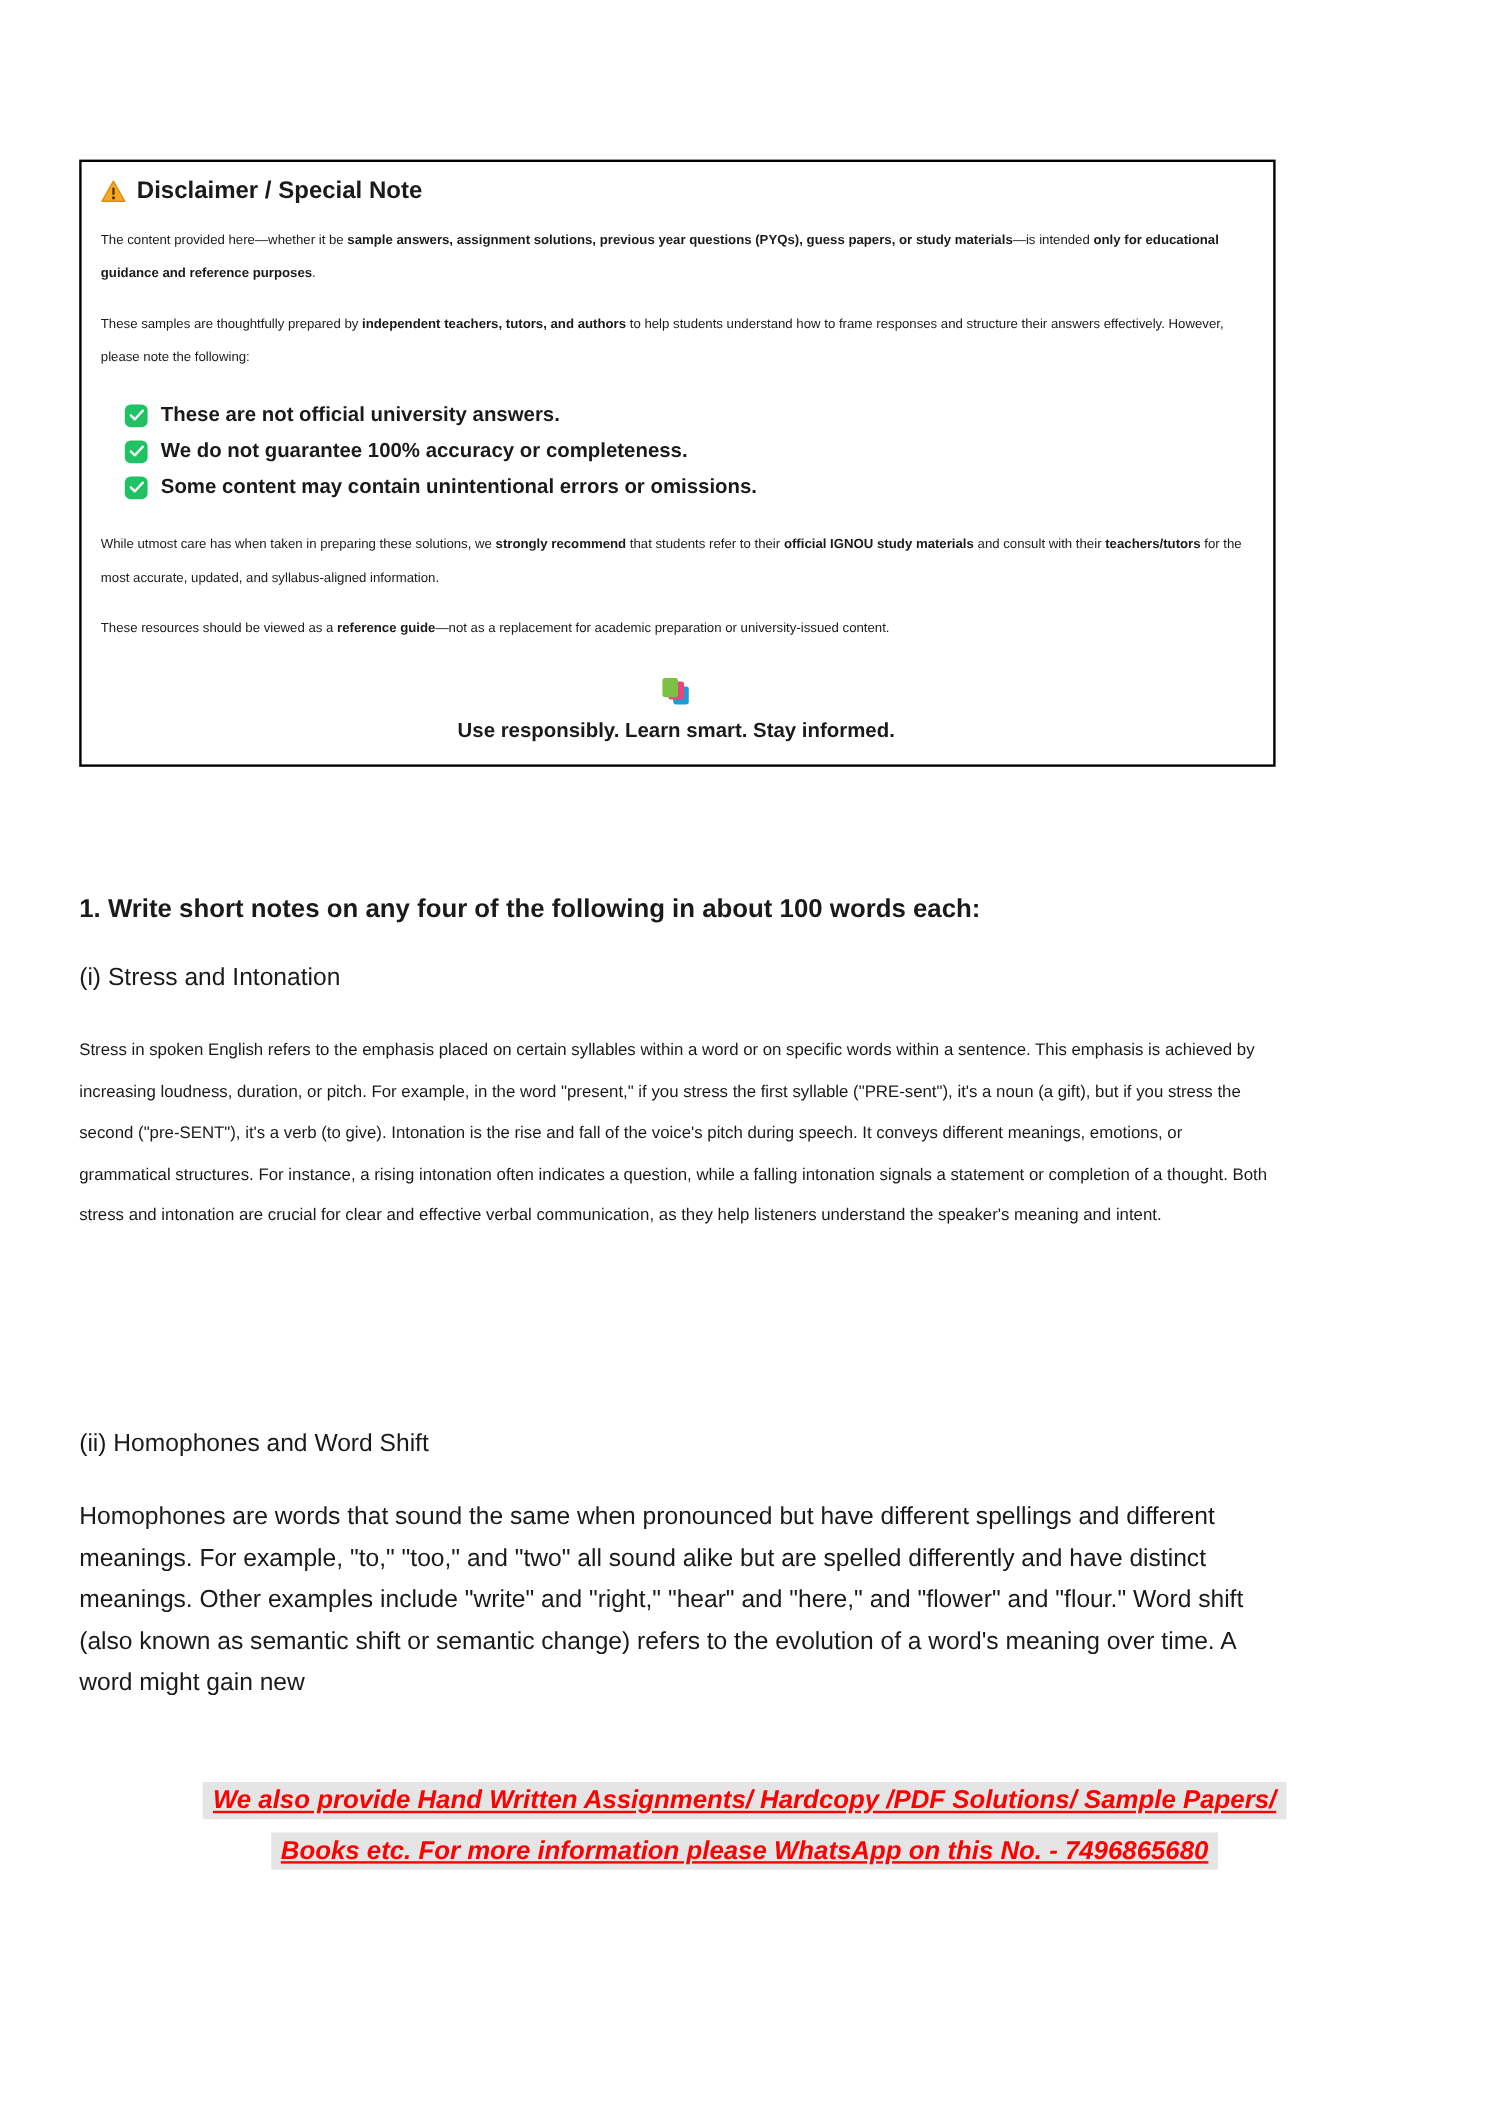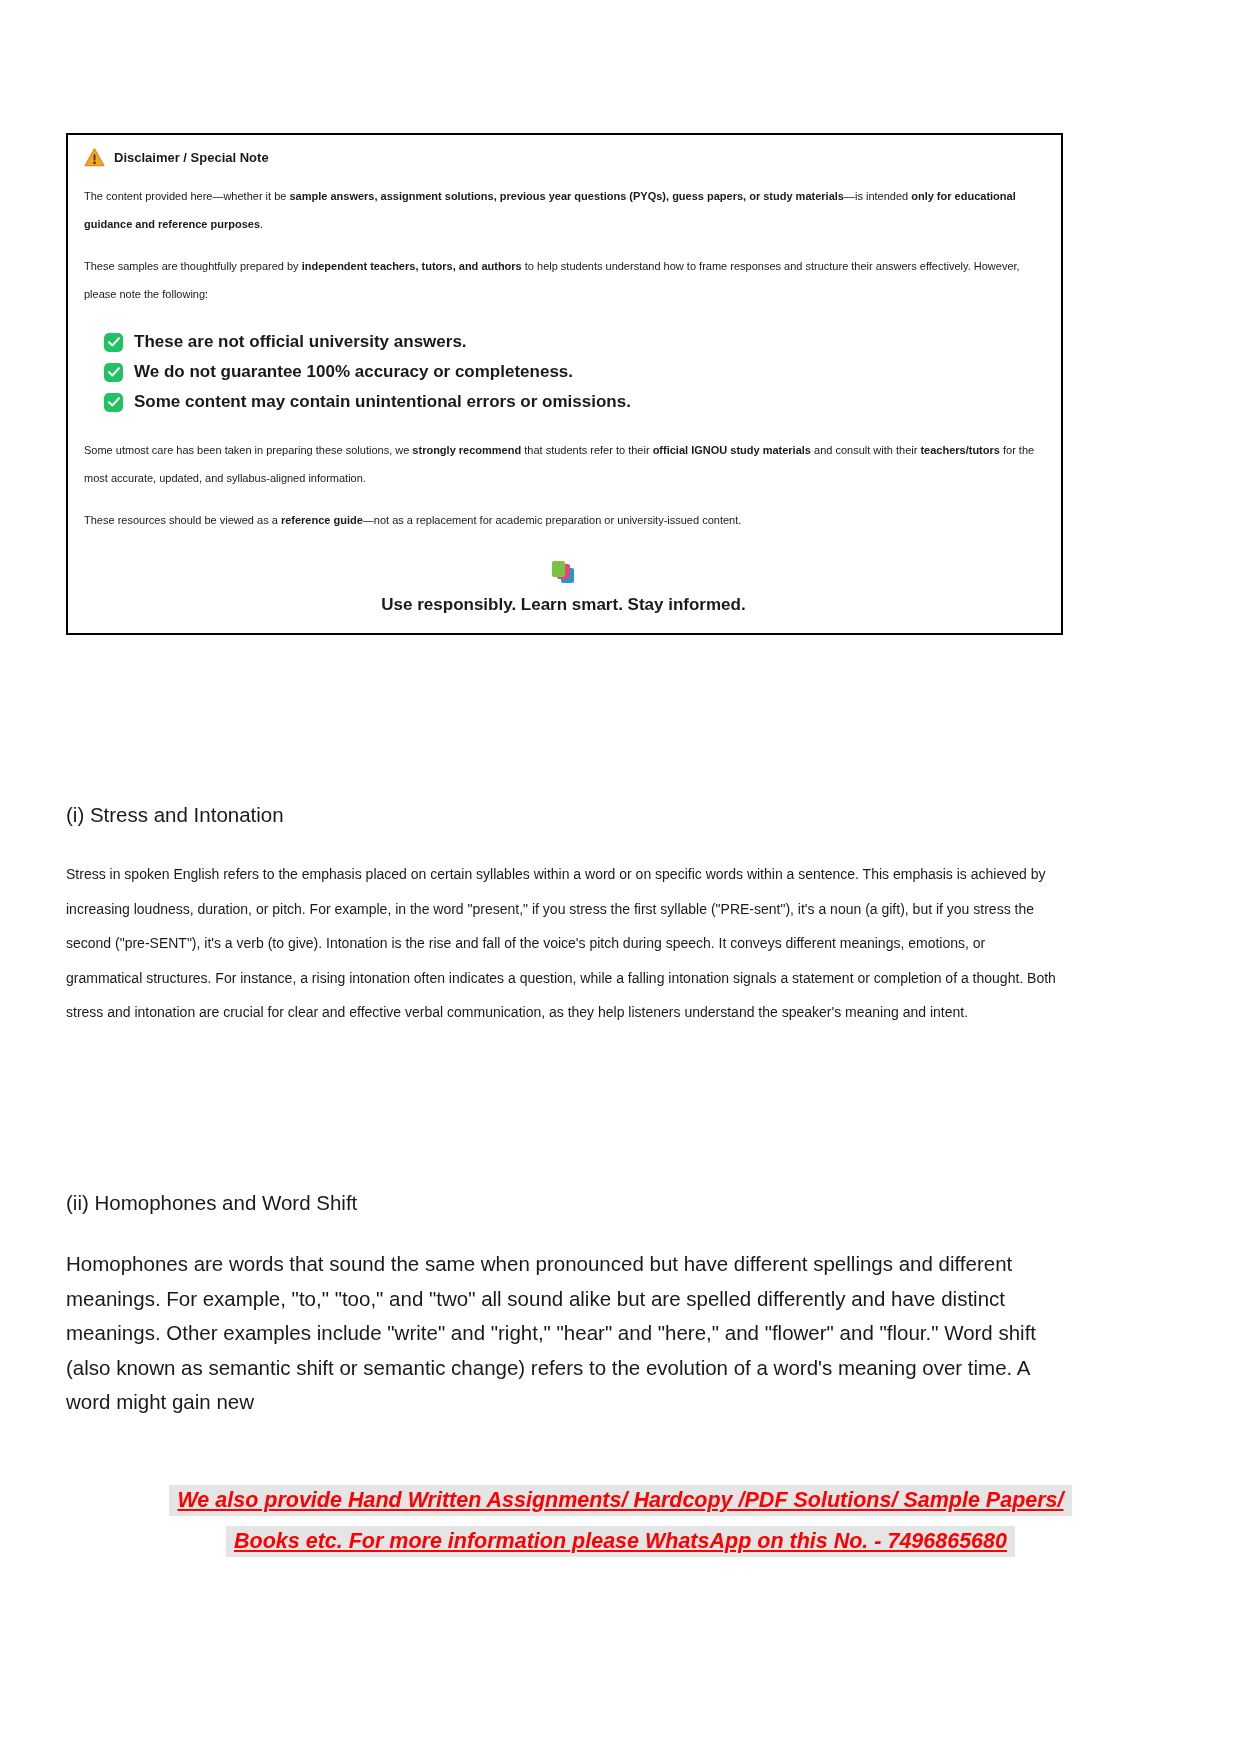--- a/index.html
+++ b/index.html
@@ -23,21 +23,21 @@
     width: 997px;
     border: 2px solid #000000;
     padding: 13px 18px 18px 16px;
     background: #ffffff;
   }
   .d-title-row {
     display: flex;
     align-items: center;
     gap: 9px;
     font-weight: bold;
-    font-size: 13px;
+    font-size: 20px;
     margin-bottom: 15px;
   }
   .warning-icon svg { width: 21px; height: 19px; display: block; }
   .d-para {
     font-size: 11px;
     line-height: 28px;
     margin: 0 0 14px 0;
   }
   .d-para .b { font-weight: bold; }
   .check-list { margin: 19px 0 19px 0; }
@@ -156,33 +156,34 @@
       <div class="check-item">
         <span class="check-icon">
           <svg viewBox="0 0 12 10" xmlns="http://www.w3.org/2000/svg">
               <path d="M1 5.2 L4.4 8.4 L11 1.2" fill="none" stroke="#ffffff" stroke-width="2" stroke-linecap="round" stroke-linejoin="round"></path>
             </svg>
         </span>
         <span>Some content may contain unintentional errors or omissions.</span>
       </div>
     </div>
 
-    <p class="d-para"><span>Some utmost care has been taken in preparing these solutions, we </span><span class="b">strongly recommend</span><span> that students refer to their </span><span class="b">official IGNOU study materials</span><span> and consult with their </span><span class="b">teachers/tutors</span><span> for the most accurate, updated, and syllabus-aligned information.</span></p>
+    <p class="d-para"><span>While utmost care has when taken in preparing these solutions, we </span><span class="b">strongly recommend</span><span> that students refer to their </span><span class="b">official IGNOU study materials</span><span> and consult with their </span><span class="b">teachers/tutors</span><span> for the most accurate, updated, and syllabus-aligned information.</span></p>
     <p class="d-para"><span>These resources should be viewed as a </span><span class="b">reference guide</span><span>—not as a replacement for academic preparation or university-issued content.</span></p>
 
     <div class="d-footer">
       <span class="books-icon">
         <i class="book-blue"></i>
           <i class="book-pink"></i>
           <i class="book-green"></i>
       </span>
       <span>Use responsibly. Learn smart. Stay informed.</span>
     </div>
   </div>
 
+  <div class="q-heading">1. Write short notes on any four of the following in about 100 words each:</div>
 
   <div class="section-heading-1">(i) Stress and Intonation</div>
   <div class="section-body-1">Stress in spoken English refers to the emphasis placed on certain syllables within a word or on specific words within a sentence. This emphasis is achieved by increasing loudness, duration, or pitch. For example, in the word "present," if you stress the first syllable ("PRE-sent"), it's a noun (a gift), but if you stress the second ("pre-SENT"), it's a verb (to give). Intonation is the rise and fall of the voice's pitch during speech. It conveys different meanings, emotions, or grammatical structures. For instance, a rising intonation often indicates a question, while a falling intonation signals a statement or completion of a thought. Both stress and intonation are crucial for clear and effective verbal communication, as they help listeners understand the speaker's meaning and intent.</div>
 
   <div class="section-heading-2">(ii) Homophones and Word Shift</div>
   <div class="section-body-2">Homophones are words that sound the same when pronounced but have different spellings and different meanings. For example, "to," "too," and "two" all sound alike but are spelled differently and have distinct meanings. Other examples include "write" and "right," "hear" and "here," and "flower" and "flour." Word shift (also known as semantic shift or semantic change) refers to the evolution of a word's meaning over time. A word might gain new</div>
 
   <div class="promo">
     <div class="promo-line">
       <span>We also provide Hand Written Assignments/ Hardcopy /PDF Solutions/ Sample Papers/</span>

